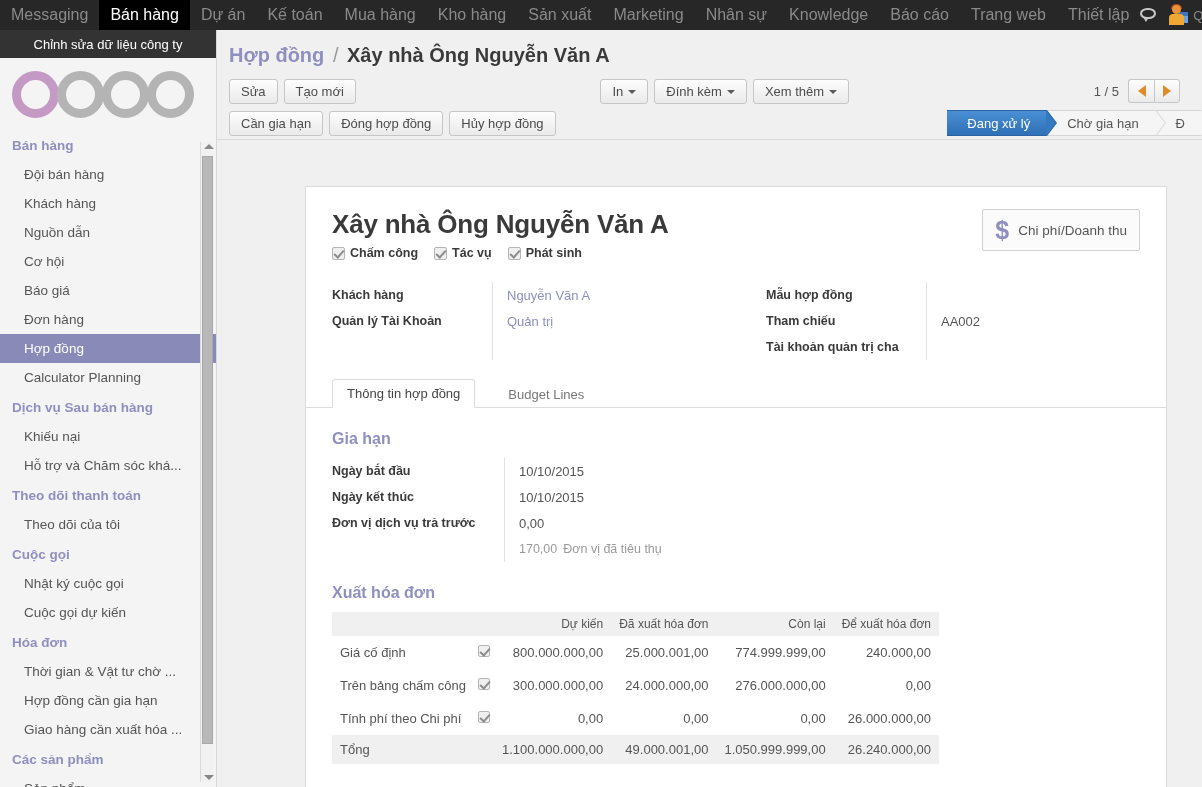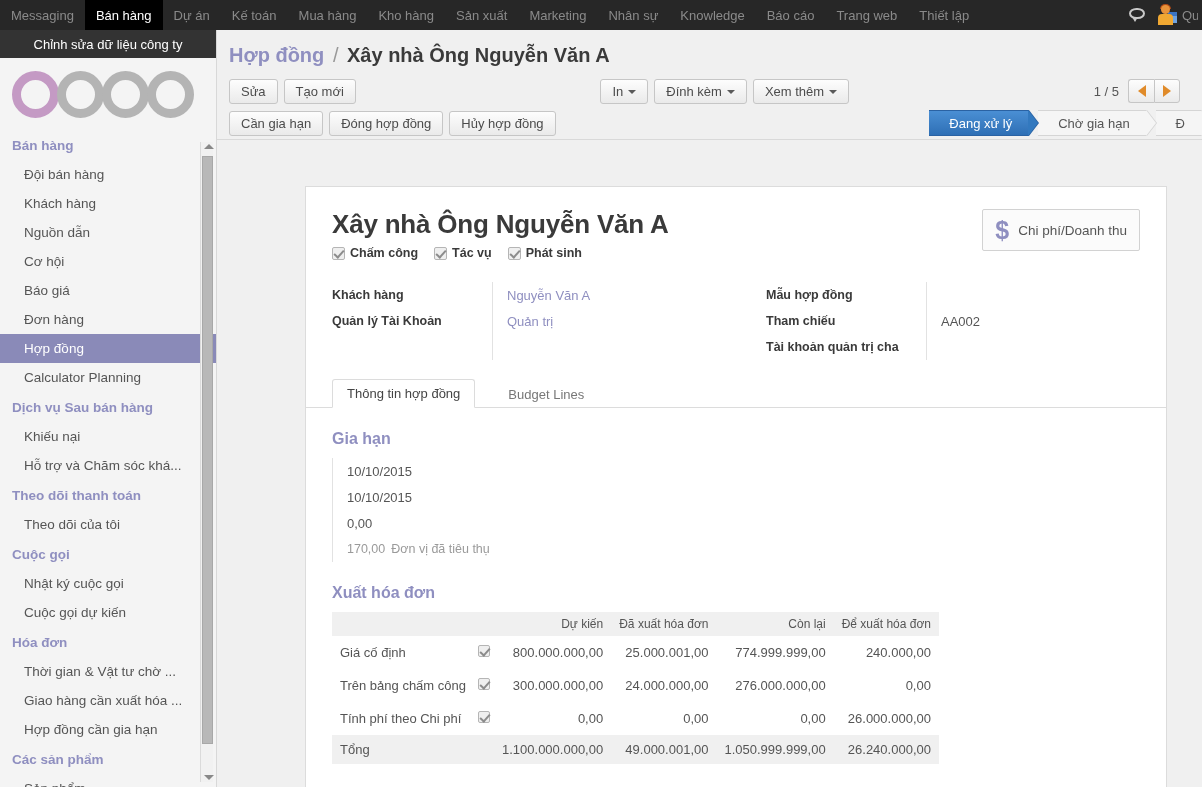--- a/index.html
+++ b/index.html
@@ -16,21 +16,21 @@
 
   
   #topbar {
     position:absolute; top:0; left:0; width:1202px; height:30px;
     background:#272727;
     display:flex; align-items:stretch;
   }
   .menu-item {
     display:flex; align-items:center;
     padding:0 11px;
-    color:#8a8a8a; font-size:13px;
+    color:#8a8a8a; font-size:16px;
     white-space:nowrap; cursor:pointer;
   }
   .menu-item.active { background:#000; color:#ffffff; }
   #topbar-right {
     margin-left:auto; display:flex; align-items:center; gap:10px; padding-right:4px;
   }
   .chat-icon { width:18px; height:16px; position:relative; cursor:pointer; }
   .chat-icon .bubble {
     position:absolute; left:0; top:1px; width:16px; height:11px;
     border:2px solid #c8c8c8; border-radius:8px/6px;
@@ -133,21 +133,21 @@
   .pager-btn.right { border-radius:0 3px 3px 0; }
   .arr-l { width:0; height:0; border-top:6px solid transparent; border-bottom:6px solid transparent; border-right:8px solid #e08b2a; }
   .arr-r { width:0; height:0; border-top:6px solid transparent; border-bottom:6px solid transparent; border-left:8px solid #e08b2a; }
 
   #actionbar {
     height:33px; display:flex; align-items:center;
     padding:0 0 0 12px; gap:6px; position:relative;
     border-bottom:1px solid #d9d9d9;
   }
   #statusbar {
-    margin-left:auto; display:flex; align-items:stretch; height:26px; padding-right:0;gap:9px;
+    margin-left:auto; display:flex; align-items:stretch; height:26px; padding-right:0;
   }
   .status-step {
     display:flex; align-items:center; padding:0 16px 0 20px;
     font-size:13px; color:#555; background:#f5f5f5;
     border:1px solid #d5d5d5; border-left:none; position:relative;
     white-space:nowrap;
   }
   .status-step:after {
     content:""; position:absolute; right:-10px; top:-1px; z-index:2;
     width:0; height:0;
@@ -321,22 +321,22 @@
       <div class="nav-section">Dịch vụ Sau bán hàng</div>
       <div class="nav-item">Khiếu nại</div>
       <div class="nav-item">Hỗ trợ và Chăm sóc khá...</div>
       <div class="nav-section">Theo dõi thanh toán</div>
       <div class="nav-item">Theo dõi của tôi</div>
       <div class="nav-section">Cuộc gọi</div>
       <div class="nav-item">Nhật ký cuộc gọi</div>
       <div class="nav-item">Cuộc gọi dự kiến</div>
       <div class="nav-section">Hóa đơn</div>
       <div class="nav-item">Thời gian &amp; Vật tư chờ ...</div>
+      <div class="nav-item">Hợp đồng cần gia hạn</div>
       <div class="nav-item">Giao hàng cần xuất hóa ...</div>
-      <div class="nav-item">Hợp đồng cần gia hạn</div>
       <div class="nav-section">Các sản phẩm</div>
       <div class="nav-item">Sản phẩm</div>
     </div>
   <div id="sb-scroll-track">
     <div class="sb-arrow up"></div>
     <div id="sb-scroll-thumb"></div>
     <div class="sb-arrow down"></div>
   </div>
 </div>
 
@@ -451,20 +451,32 @@
       </div>
 
       <div id="tabs">
           <div class="tab active">Thông tin hợp đồng</div>
           <div class="tab">Budget Lines</div>
         </div>
 
       <h2 class="section">Gia hạn</h2>
       <div class="fields-wrap">
         <div class="fcol left" style="width:auto;">
+          <div class="flabels" id="ren-labels" style="width:172px;">
+              <div class="frow">
+                <span class="flabel">Ngày bắt đầu</span>
+              </div>
+              <div class="frow">
+                <span class="flabel">Ngày kết thúc</span>
+              </div>
+              <div class="frow">
+                <span class="flabel">Đơn vị dịch vụ trả trước</span>
+              </div>
+              <div class="frow"></div>
+            </div>
           <div class="fvalues" id="ren-values">
               <div class="frow">
                 <span class="fval">10/10/2015</span>
               </div>
               <div class="frow">
                 <span class="fval">10/10/2015</span>
               </div>
               <div class="frow">
                 <span class="fval">0,00</span>
               </div>

